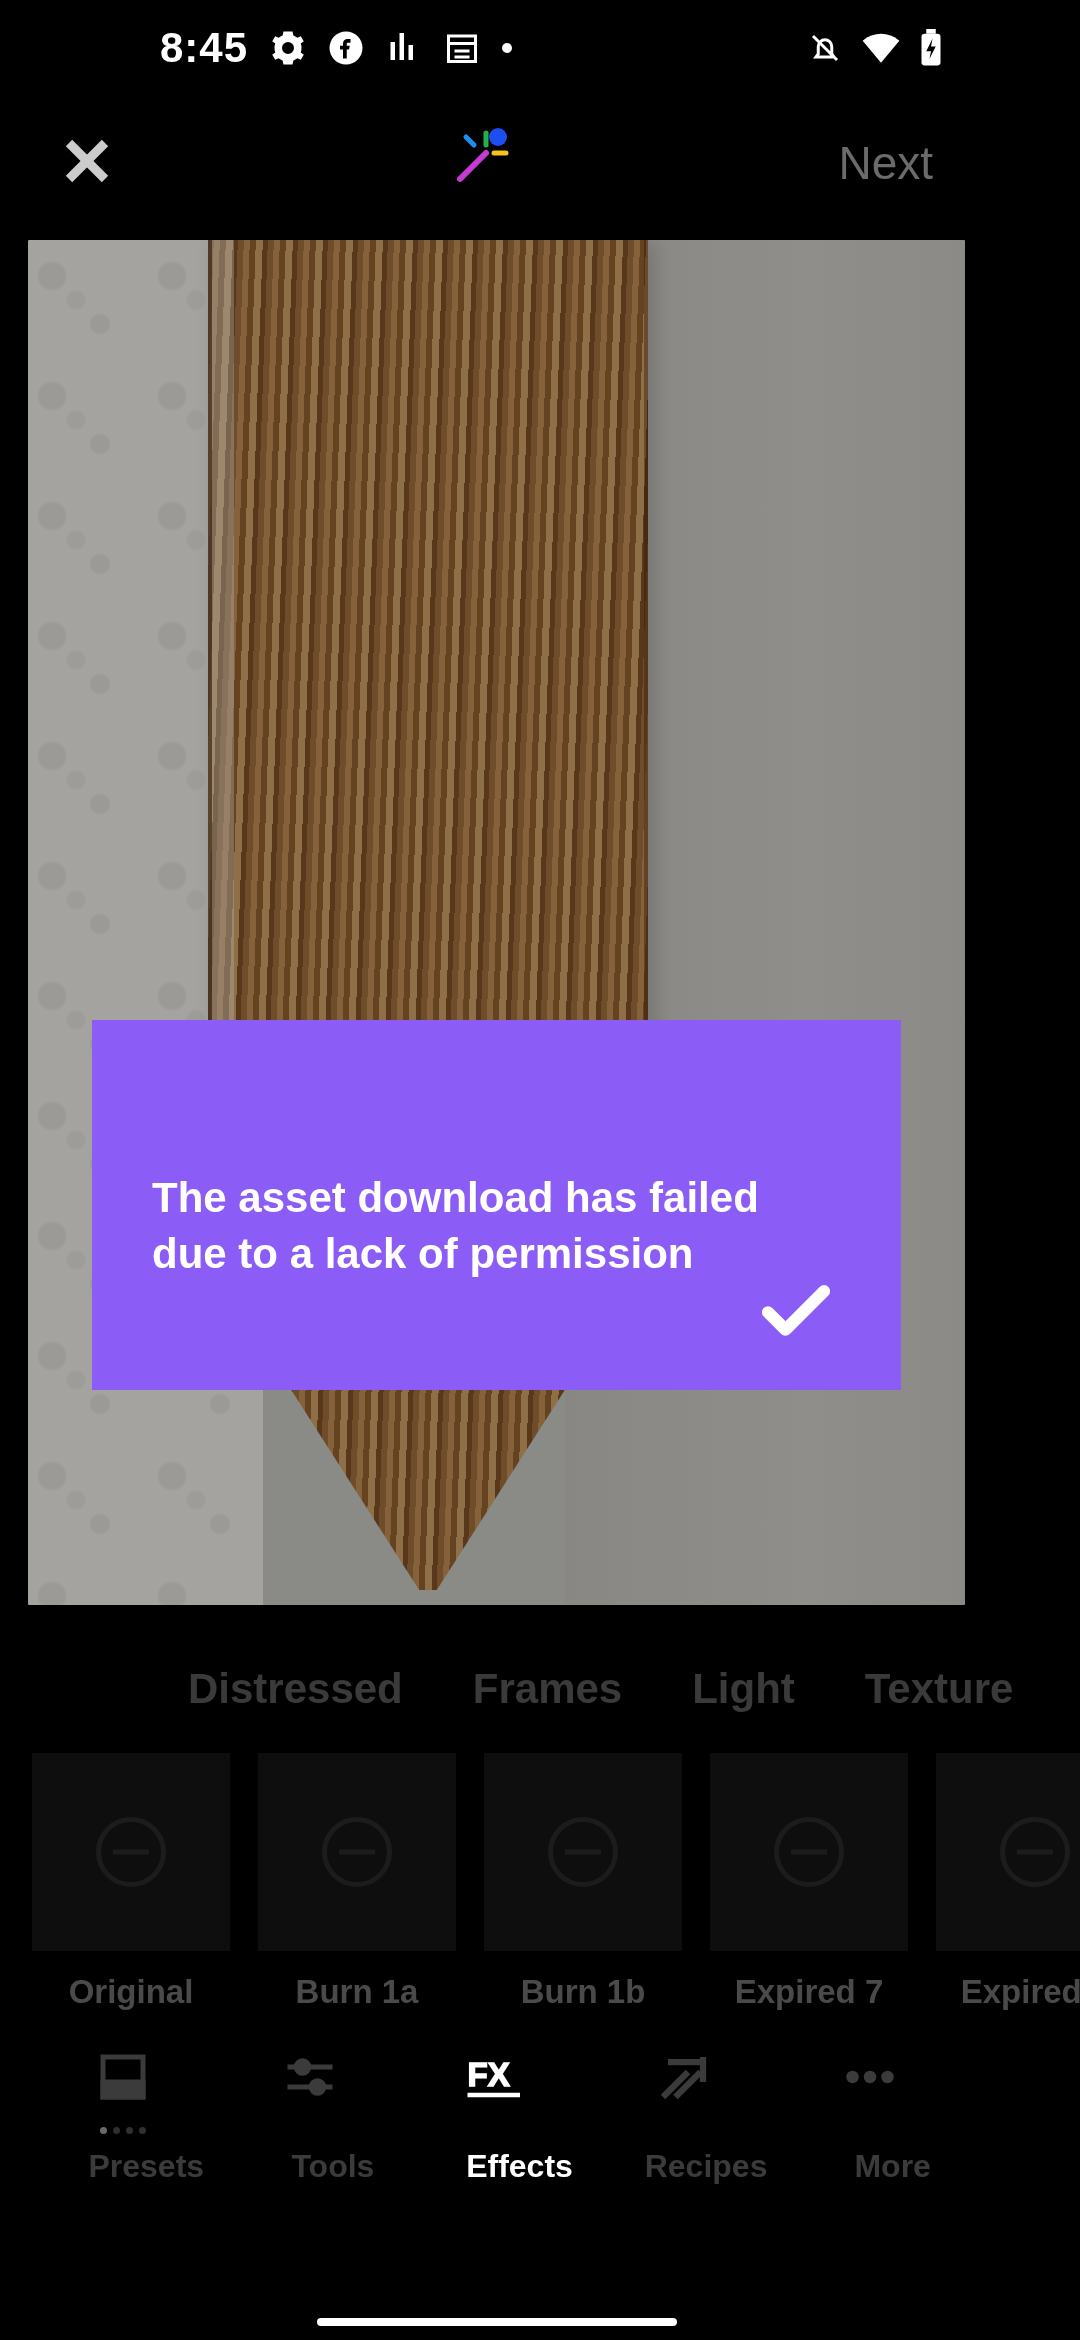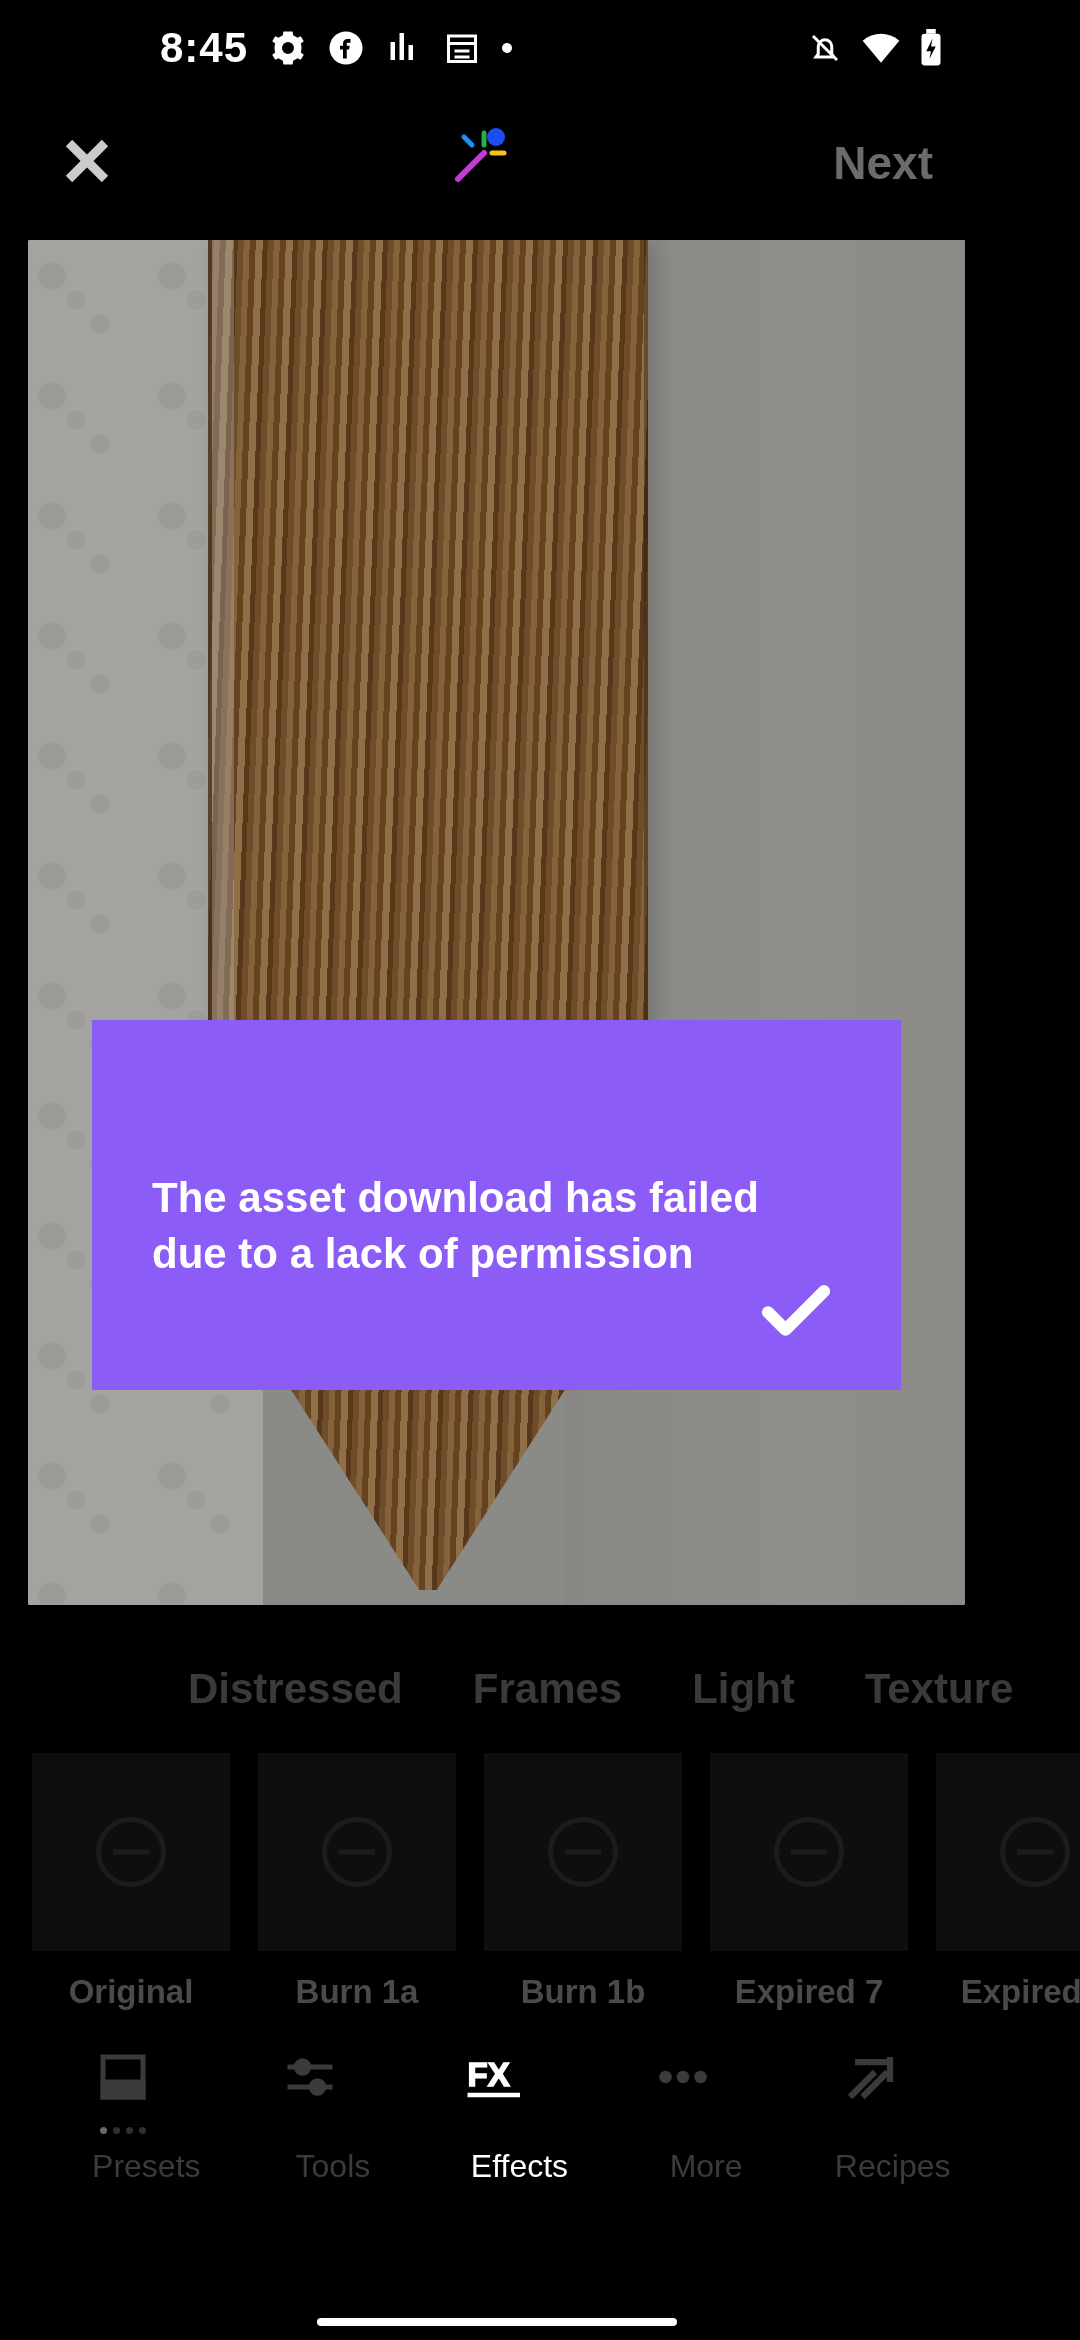--- a/index.html
+++ b/index.html
@@ -12,21 +12,21 @@
   .sb-time { font-size:42px; font-weight:600; letter-spacing:1px; }
   .sb-icon { width:36px; height:36px; fill:#fff; }
   .sb-right { display:flex; align-items:center; gap:16px; }
   .dot { width:10px; height:10px; border-radius:50%; background:#fff; }
 
   
   .topbar { height:135px; display:flex; align-items:center; justify-content:space-between; padding:0 60px; }
   .close-icon svg { width:54px; height:54px; stroke:#ccc; stroke-width:4; }
   .wand { position:relative; width:80px; height:80px; }
   .wand svg { width:80px; height:80px; }
-  .next { font-size:46px; font-weight:700; color:#6b6b6b; }
+  .next { font-size:46px; font-weight:400; color:#6b6b6b; }
 
   
   .preview-wrap { margin:10px 28px 0 28px; position:relative; height:1365px; background:#bfbfbb; overflow:hidden; border-radius:2px; }
   .dim-overlay { position:absolute; inset:0; background:rgba(0,0,0,0.28); }
   .wall-left { position:absolute; left:0; top:0; bottom:0; width:235px; background:#e3e2dd; }
   .wall-left::before { content:""; position:absolute; inset:0; background:
     radial-gradient(circle at 20% 30%, rgba(0,0,0,0.05) 0 10%, transparent 12%),
     radial-gradient(circle at 60% 70%, rgba(0,0,0,0.05) 0 8%, transparent 10%),
     radial-gradient(circle at 40% 50%, rgba(0,0,0,0.04) 0 9%, transparent 11%);
     background-size:120px 120px; }
@@ -63,21 +63,21 @@
   .thumb-img { width:198px; height:198px; background:#0e0e0e; position:relative; display:flex; align-items:center; justify-content:center; }
   .thumb-img .circle { width:70px; height:70px; border-radius:50%; border:5px solid #1c1c1c; position:relative; }
   .thumb-img .circle::after { content:""; position:absolute; left:12px; right:12px; top:50%; height:5px; background:#1c1c1c; transform:translateY(-50%); }
   .thumb-label { font-size:33px; font-weight:600; color:#4a4a4a; white-space:nowrap; }
 
   
   .bottomnav { margin-top:36px; display:flex; justify-content:space-around; padding:0 30px 24px 30px; }
   .nav-item { width:200px; display:flex; flex-direction:column; align-items:center; gap:14px; }
   .nav-icon { width:60px; height:60px; display:flex; align-items:center; justify-content:center; }
   .nav-icon svg { width:60px; height:60px; }
-  .nav-label { font-size:32px; font-weight:400; color:#3b3b3b;margin-left:46px; }
+  .nav-label { font-size:32px; font-weight:700; color:#3b3b3b;margin-left:46px; }
   .nav-item.active .nav-label { color:#fff; }
   .nav-item.active svg { stroke:#fff; fill:#fff; }
   .nav-dots { display:flex; gap:6px; margin-top:6px; }
   .nav-dots span { width:7px; height:7px; border-radius:50%; background:#2f2f2f; }
   .nav-dots span.on { background:#6a6a6a; }
 
   
   .home-ind { position:absolute; bottom:14px; left:50%; transform:translateX(-50%); width:360px; height:8px; border-radius:4px; background:#fff; }
 </style>
 </head>
@@ -232,37 +232,37 @@
         <svg viewBox="0 0 40 28">
             <text x="1" y="20" font-size="22" font-weight="700" fill="#fff" font-family="Arial">FX</text>
             <line x1="1" y1="26" x2="36" y2="26" stroke="#fff" stroke-width="3"></line>
           </svg>
       </div>
       <span style="height:13px"></span>
       <span class="nav-label">Effects</span>
     </div>
     <div class="nav-item">
       <div class="nav-icon">
-        <svg viewBox="0 0 24 24" fill="#3b3b3b">
-            <circle cx="5" cy="12" r="2.5"></circle>
-            <circle cx="12" cy="12" r="2.5"></circle>
-            <circle cx="19" cy="12" r="2.5"></circle>
-          </svg>
-      </div>
-      <span style="height:13px"></span>
-      <span class="nav-label">More</span>
-    </div>
-    <div class="nav-item">
-      <div class="nav-icon">
         <svg viewBox="0 0 24 24" fill="none" stroke="#3b3b3b" stroke-width="2.5">
             <line x1="4" y1="20" x2="14" y2="10"></line>
             <line x1="9" y1="20" x2="19" y2="10"></line>
             <line x1="6" y1="6" x2="20" y2="6"></line>
             <line x1="20" y1="4" x2="20" y2="14"></line>
           </svg>
       </div>
       <span style="height:13px"></span>
       <span class="nav-label">Recipes</span>
     </div>
+    <div class="nav-item">
+      <div class="nav-icon">
+        <svg viewBox="0 0 24 24" fill="#3b3b3b">
+            <circle cx="5" cy="12" r="2.5"></circle>
+            <circle cx="12" cy="12" r="2.5"></circle>
+            <circle cx="19" cy="12" r="2.5"></circle>
+          </svg>
+      </div>
+      <span style="height:13px"></span>
+      <span class="nav-label">More</span>
+    </div>
   </div>
 
   <div class="home-ind"></div>
 </div>
 
 </body></html>

